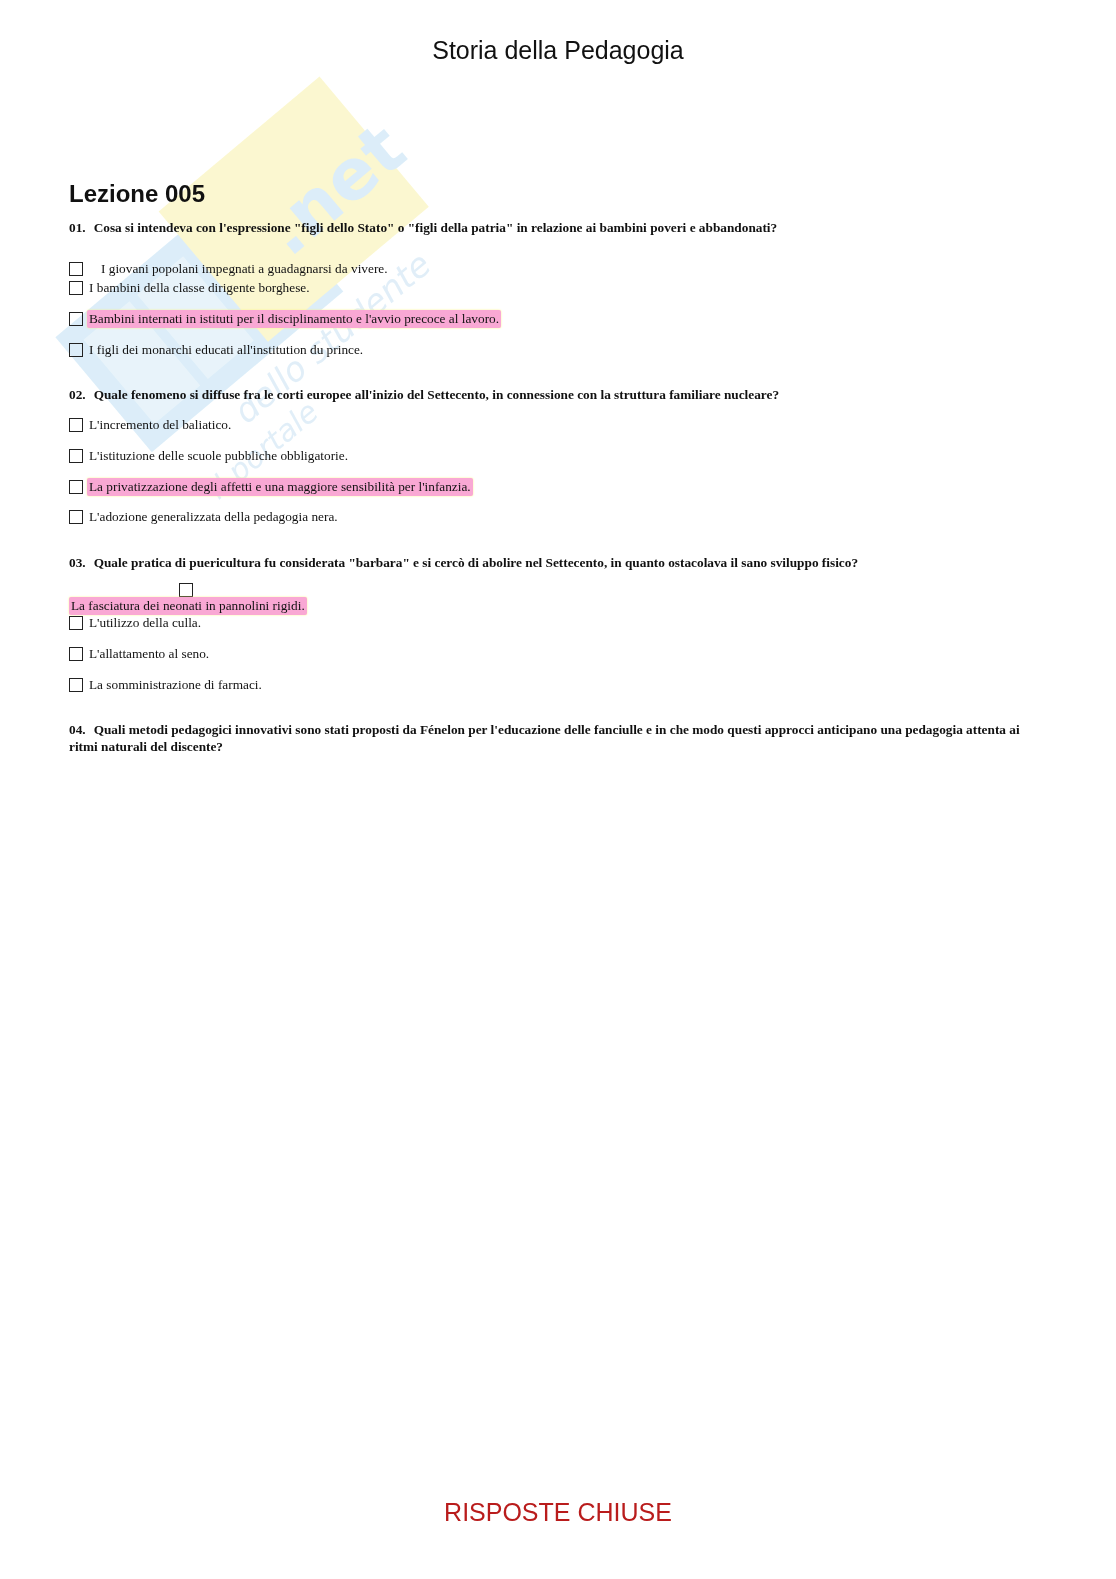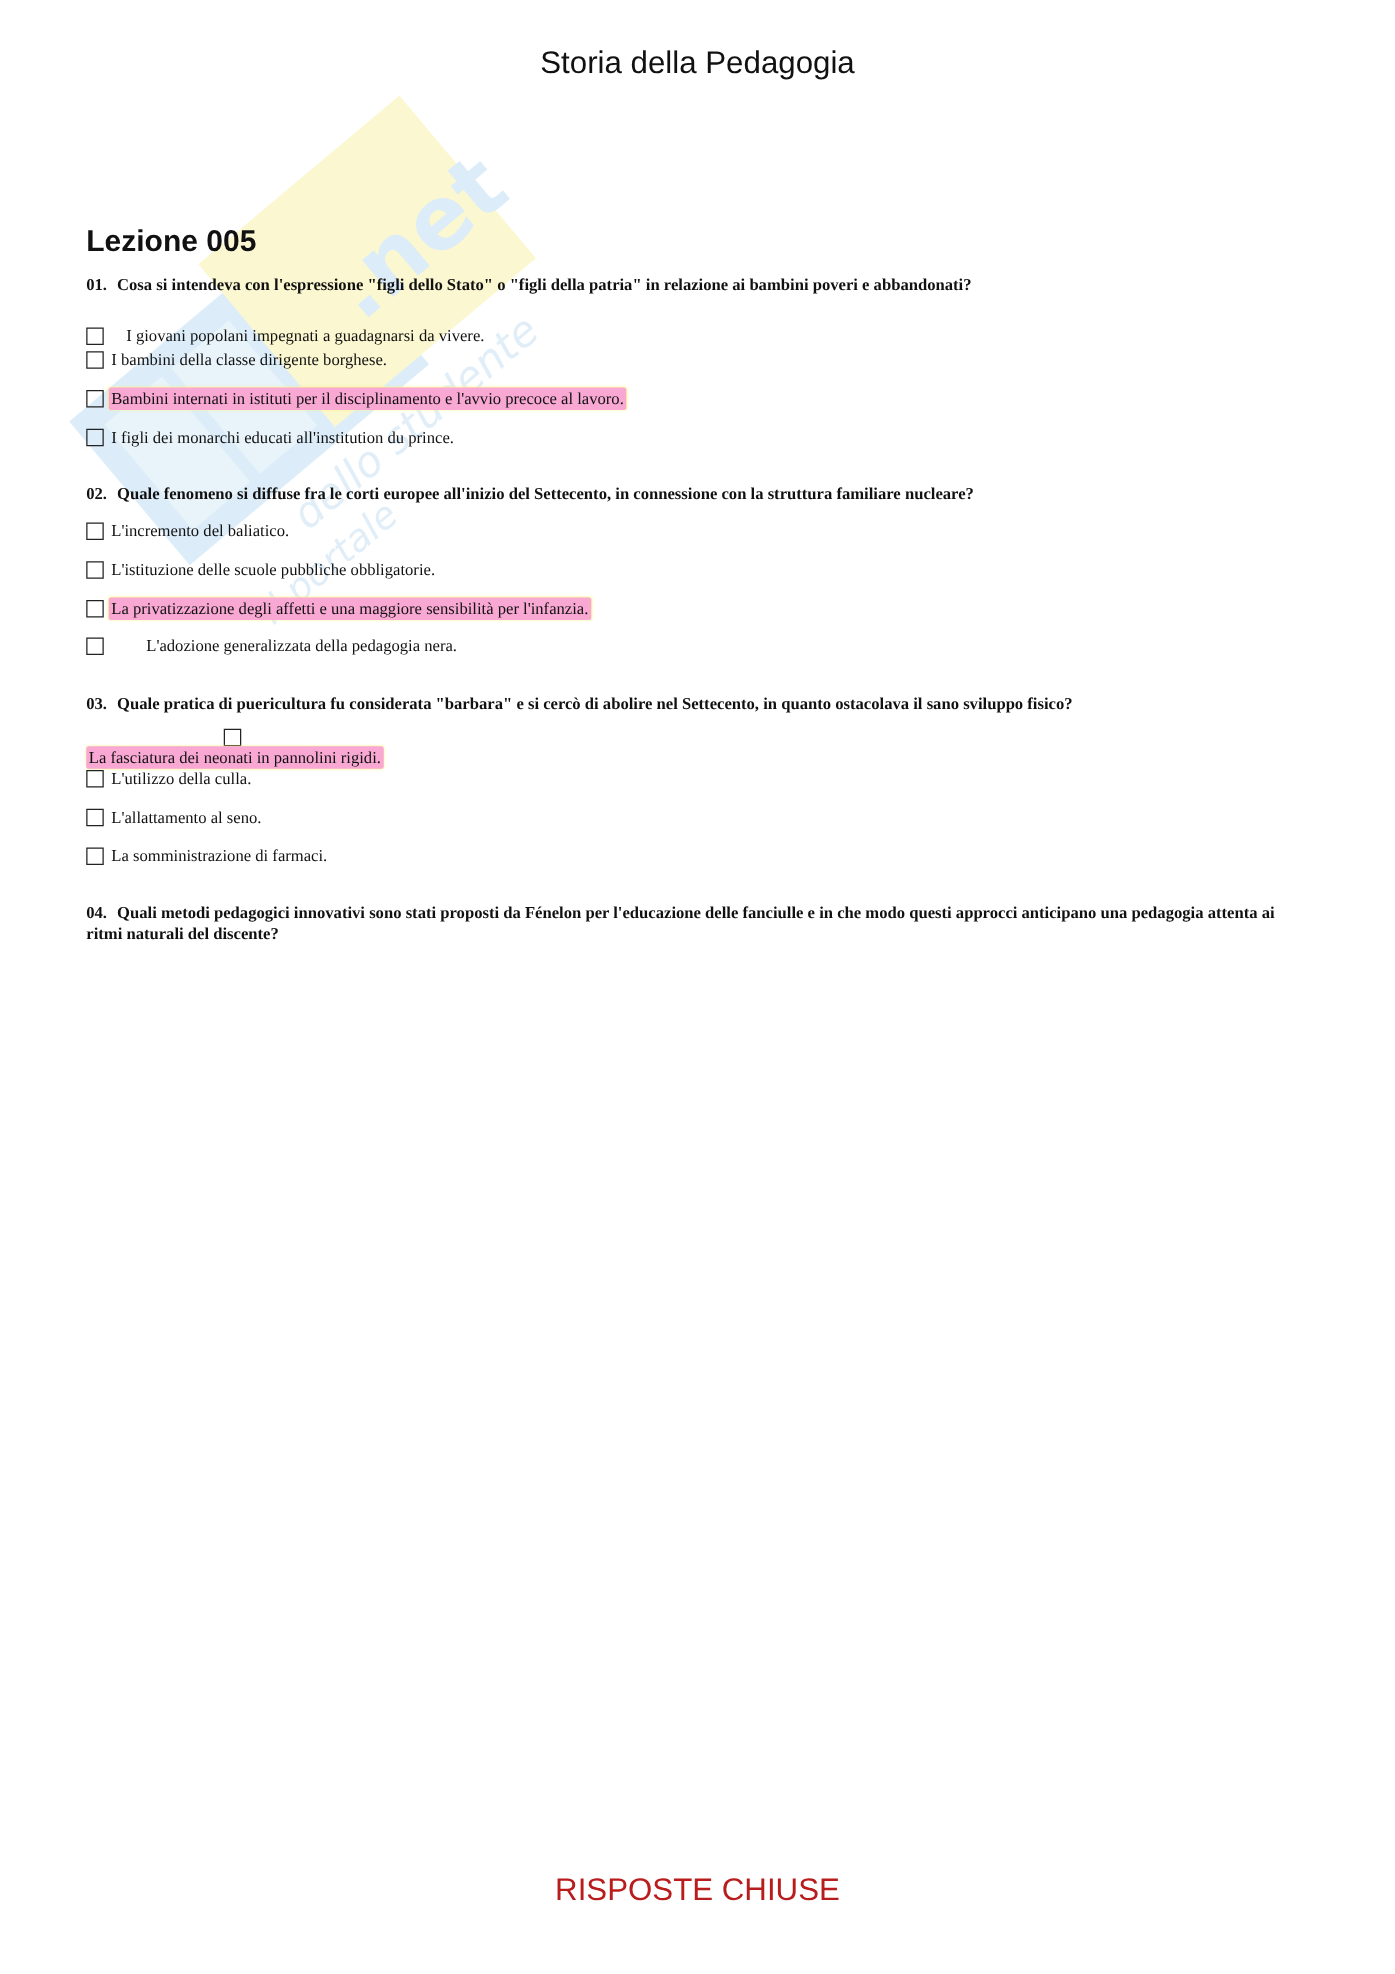--- a/index.html
+++ b/index.html
@@ -85,21 +85,21 @@
     <span class="opt-text">L'incremento del baliatico.</span>
   </div>
   <div class="option" style="top:447px;">
     <span class="checkbox"></span>
     <span class="opt-text">L'istituzione delle scuole pubbliche obbligatorie.</span>
   </div>
   <div class="option" style="top:478px;">
     <span class="checkbox"></span>
     <span class="opt-text hl">La privatizzazione degli affetti e una maggiore sensibilità per l'infanzia.</span>
   </div>
-  <div class="option" style="top:508px;gap:28px;">
+  <div class="option" style="top:508px;">
     <span class="checkbox"></span>
     <span class="opt-text">L'adozione generalizzata della pedagogia nera.</span>
   </div>
 
   <div class="question" style="top:554px;">
     <span class="qnum">03.</span><span>Quale pratica di puericultura fu considerata "barbara" e si cercò di abolire nel Settecento, in quanto ostacolava il sano sviluppo fisico?</span>
   </div>
   <div class="option" style="top:583px;flex-direction:column;">
     <span class="checkbox"></span>
     <span class="opt-text hl">La fasciatura dei neonati in pannolini rigidi.</span>

